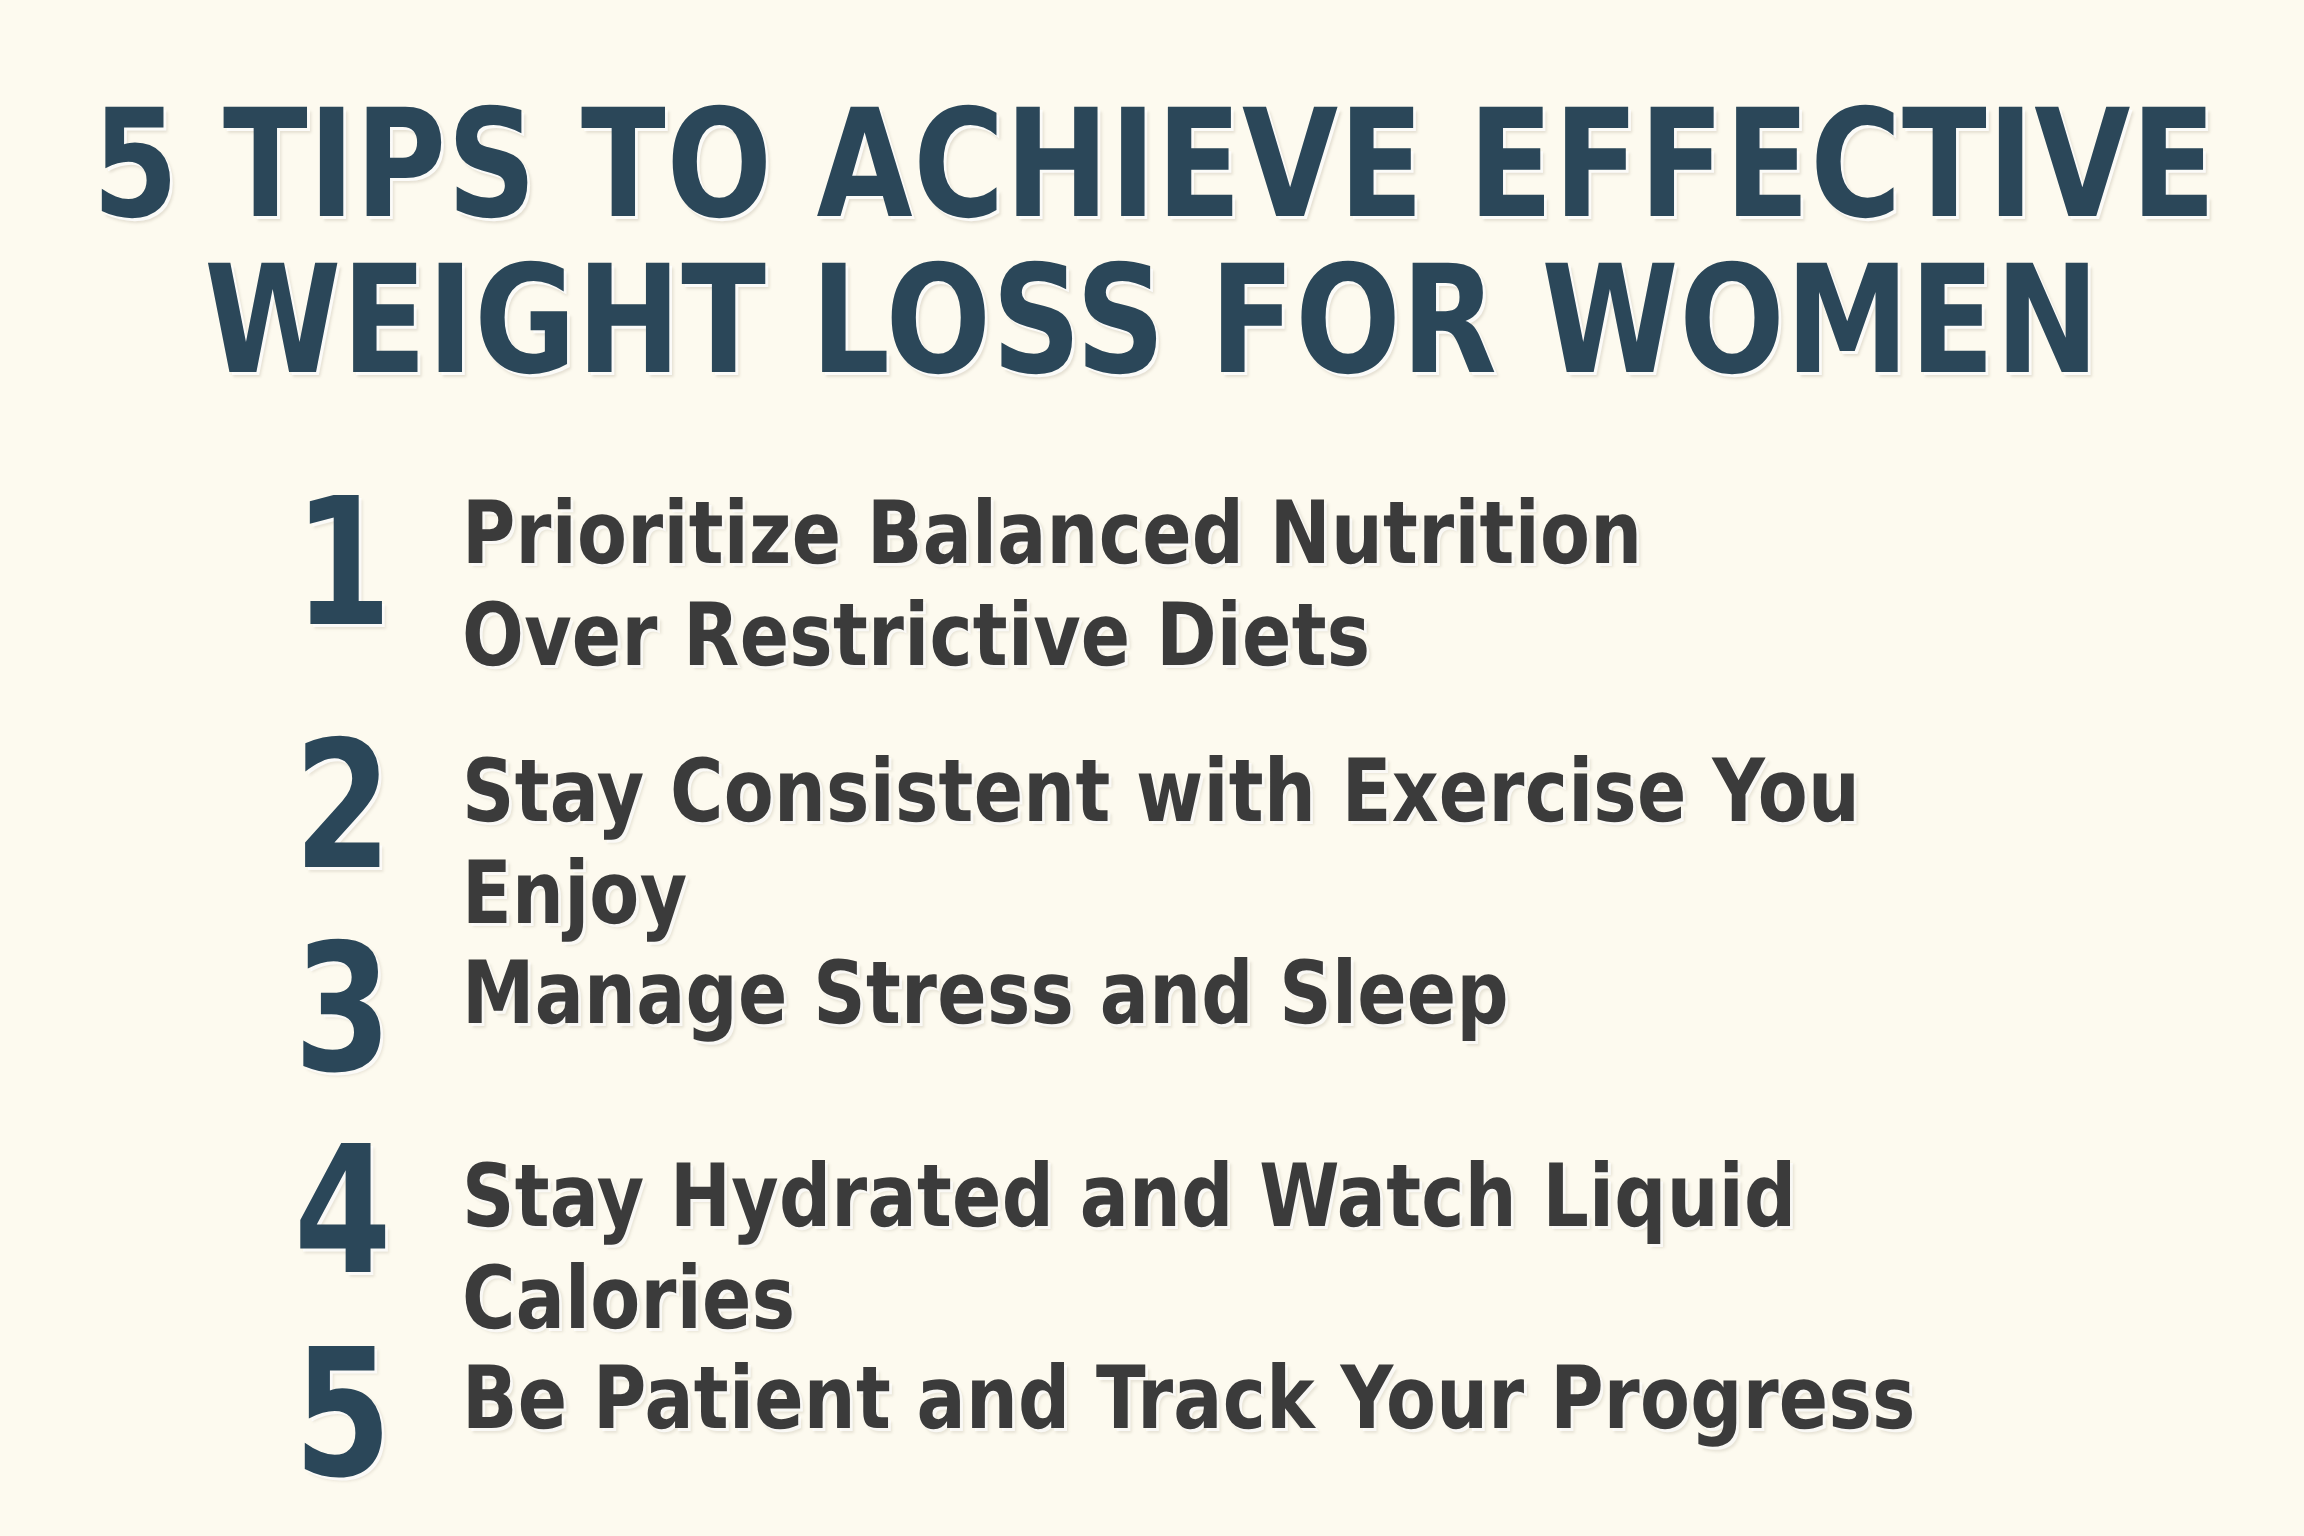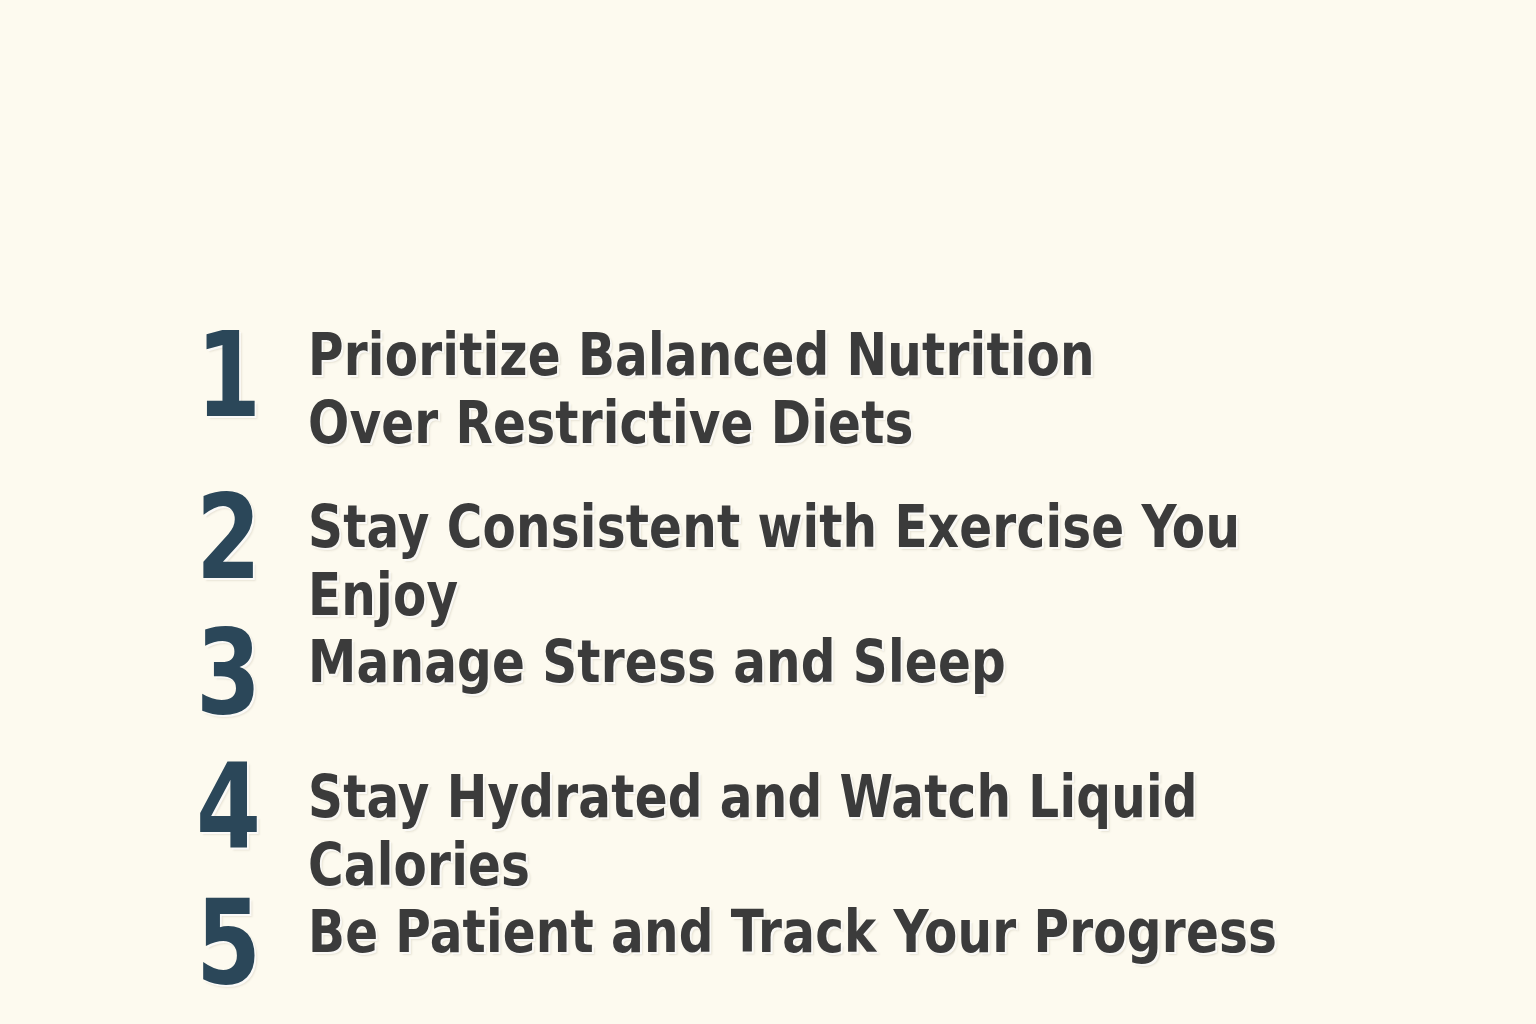--- a/index.html
+++ b/index.html
@@ -104,20 +104,24 @@
   .tip-row.row-2 .tip-text { padding-top: 18px; }
   .tip-row.row-3 .tip-text { padding-top: 18px; }
   .tip-row.row-4 .tip-text { padding-top: 18px; }
   .tip-row.row-5 .tip-text { padding-top: 18px; }
 </style>
 </head>
 <body>
 
 <div id="poster">
 
+  <div class="title-block">
+    <span class="title-line">5 TIPS TO ACHIEVE EFFECTIVE</span>
+    <span class="title-line">WEIGHT LOSS FOR WOMEN</span>
+  </div>
 
   <div class="tips">
 
     <div class="tip-row row-1">
       <div class="tip-number">1</div>
       <div class="tip-text">Prioritize Balanced Nutrition
 Over Restrictive Diets</div>
     </div>
 
     <div class="tip-row row-2">

